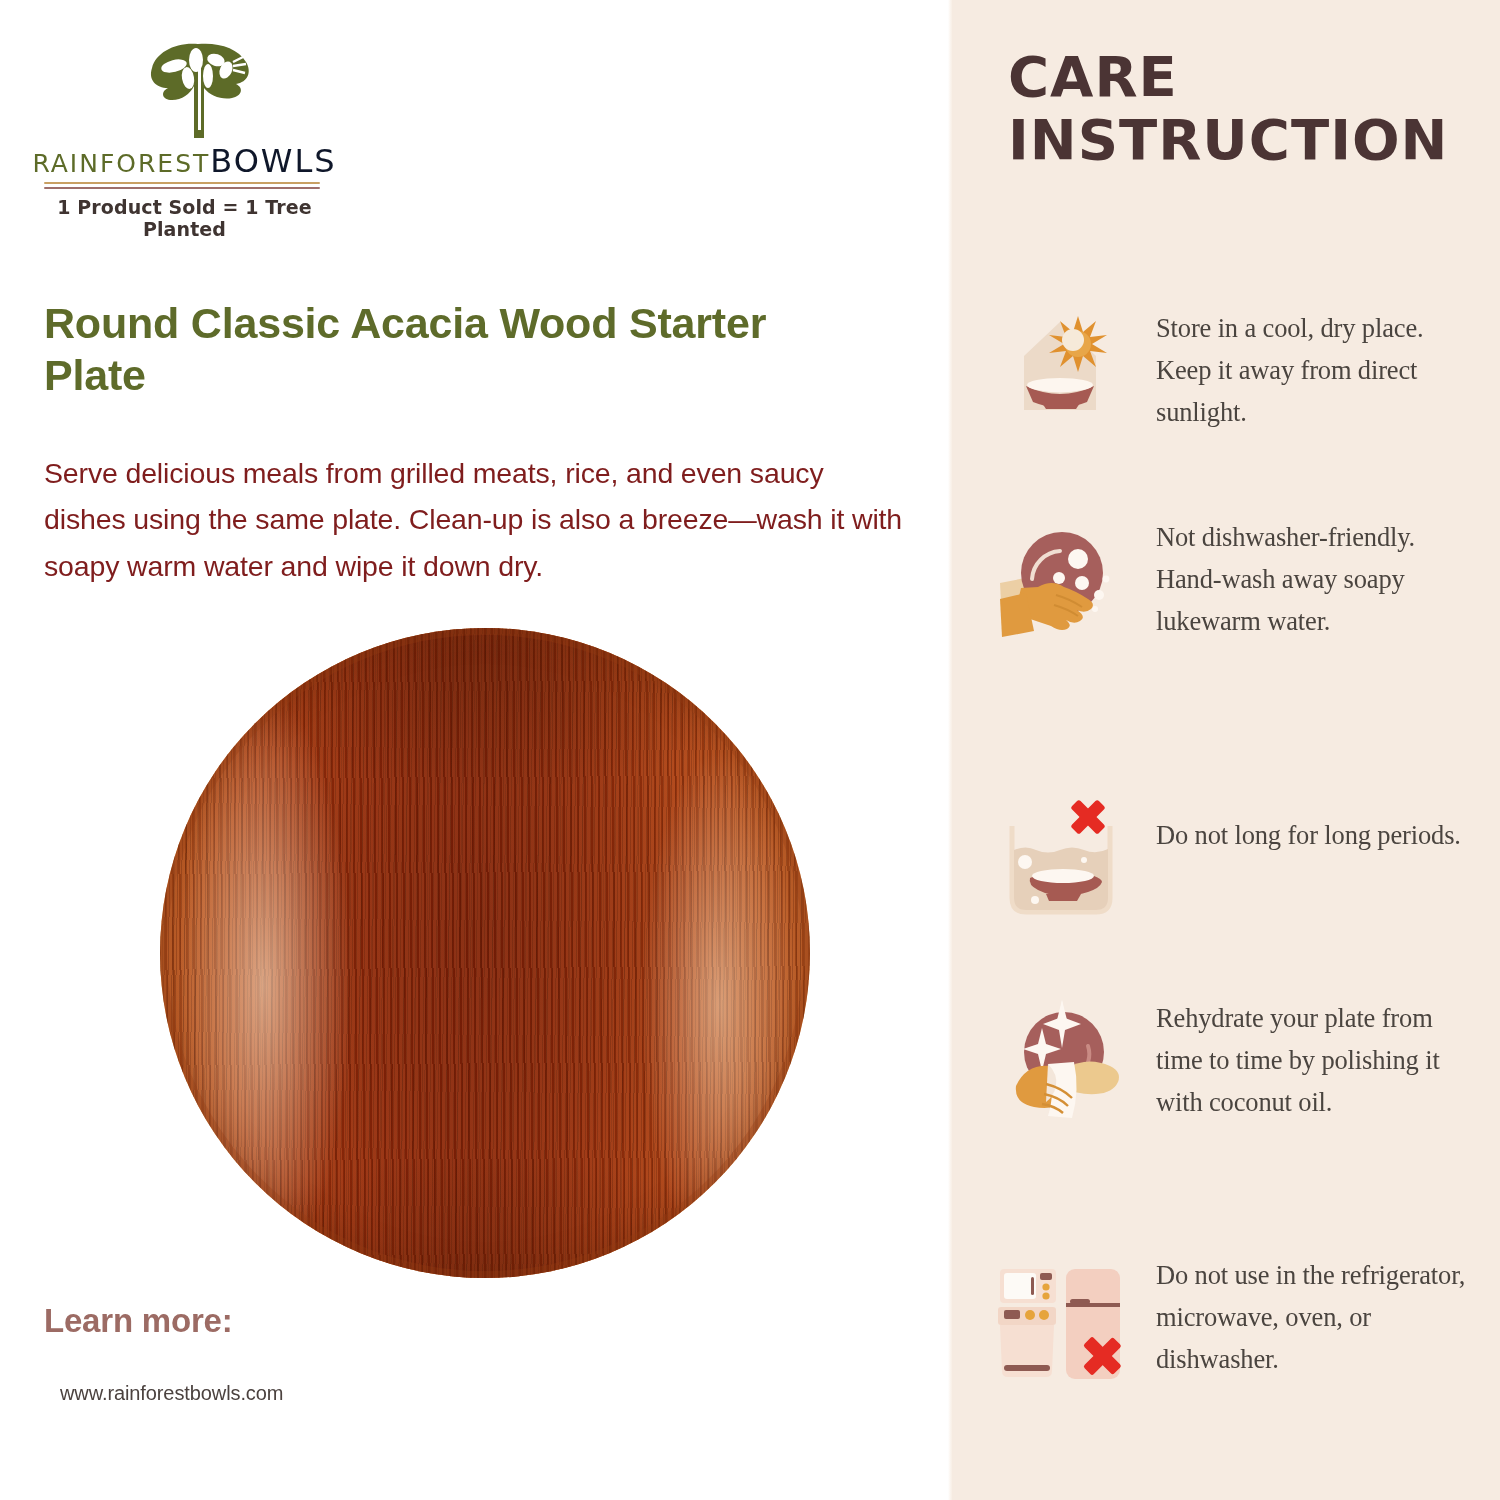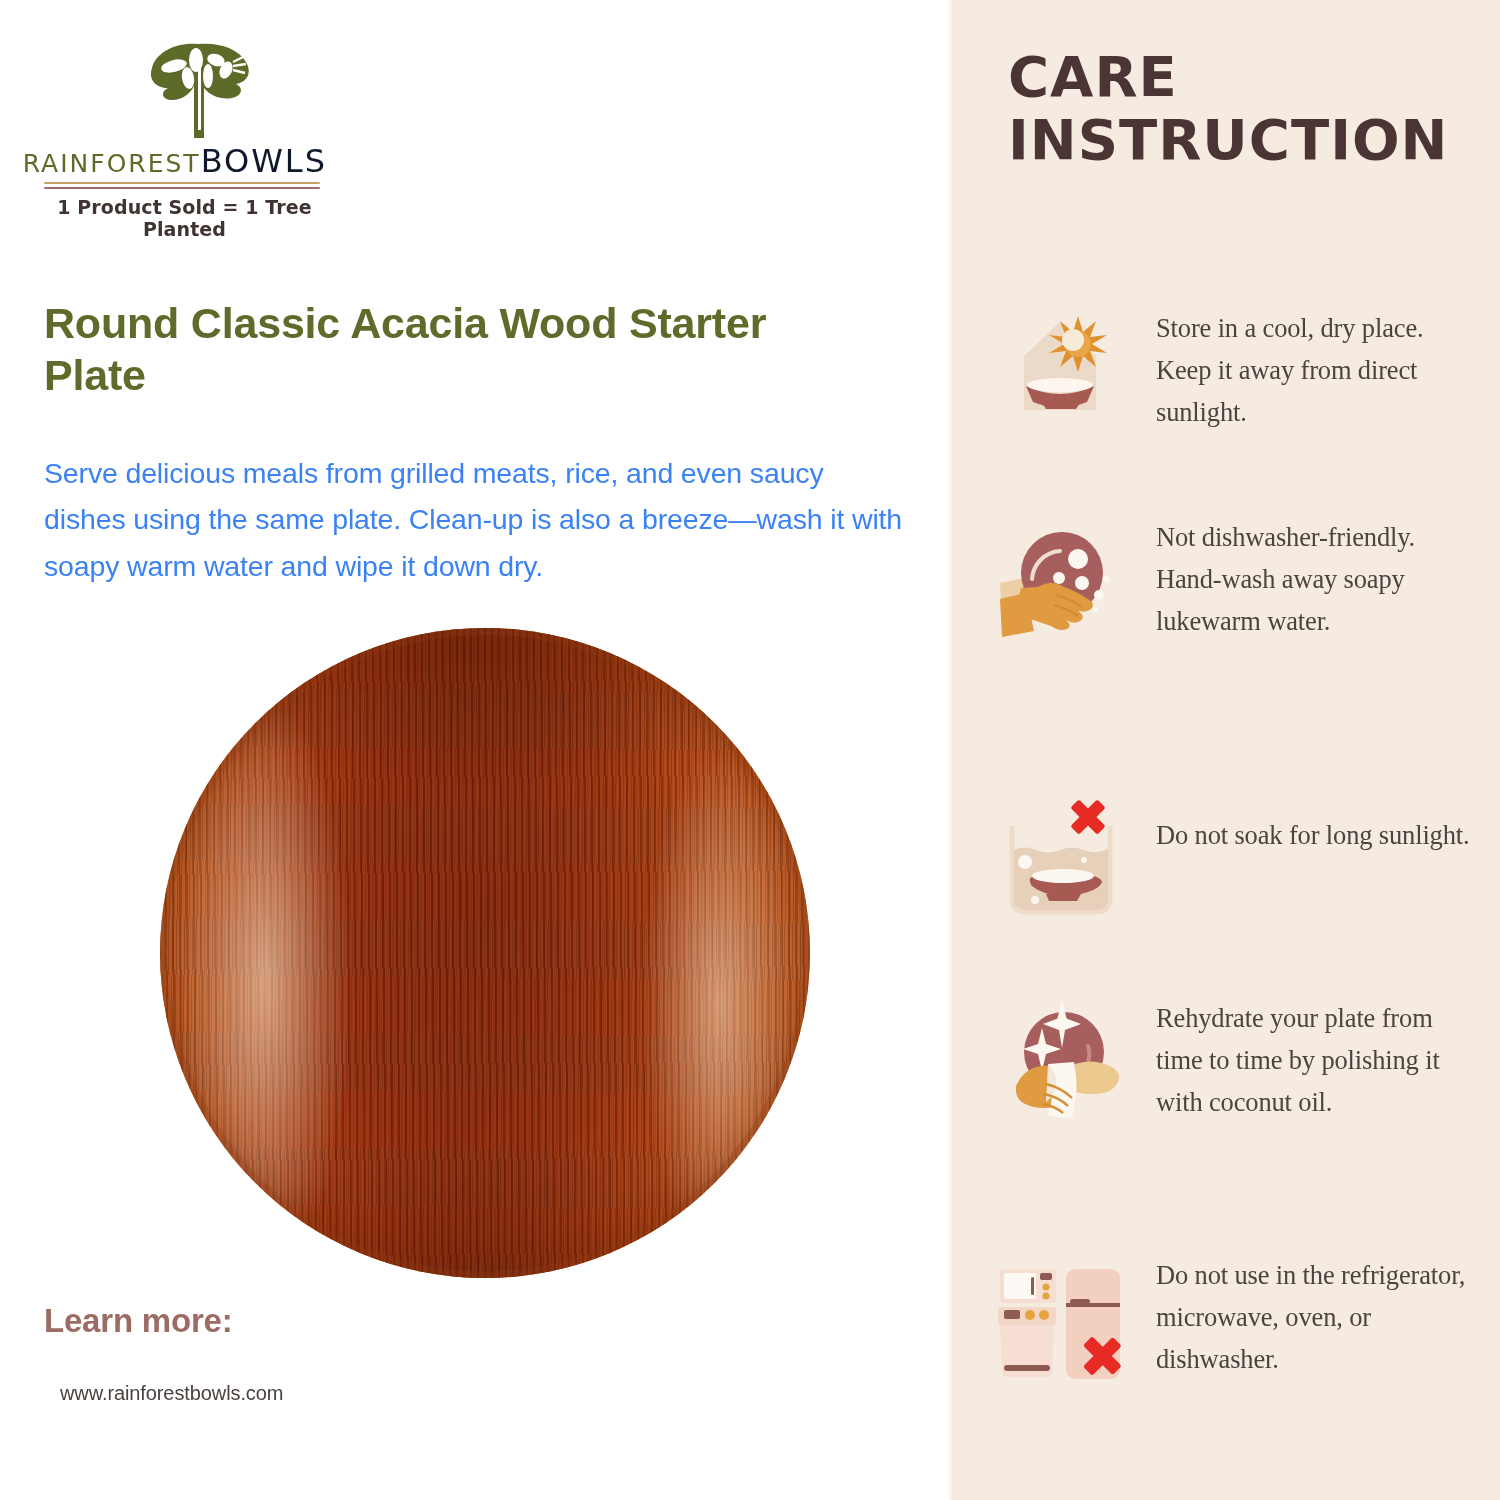--- a/index.html
+++ b/index.html
@@ -16,21 +16,21 @@
     position:absolute;left:0;top:0;width:952px;height:1500px;
     background:#ffffff;
   }
 
   
   .logo{position:absolute;left:42px;top:30px;width:285px;}
   .logo-tree{position:relative;height:112px;}
   .logo-tree svg{position:absolute;left:96px;top:0;}
   .wordmark{
     position:absolute;left:0;top:112px;width:285px;
-    display:flex;align-items:baseline;justify-content:flex-end;
+    display:flex;align-items:baseline;justify-content:center;
     font-family:"DejaVu Sans", sans-serif;
   }
   .wm-1{
     font-size:25px;letter-spacing:2.0px;color:#5d6b28;font-weight:400;
   }
   .wm-2{
     font-size:32px;letter-spacing:2.0px;color:#0f172a;font-weight:400;
   }
   .rule-gold{position:absolute;left:2px;top:152px;width:276px;height:2px;background:#c9a063;border-radius:2px;}
   .rule-mauve{position:absolute;left:2px;top:157px;width:276px;height:2px;background:#9e6f6b;border-radius:2px;}
@@ -44,21 +44,21 @@
   .prod-title{
     position:absolute;left:44px;top:297px;width:760px;
     font-family:"Liberation Sans", sans-serif;
     font-size:43px;line-height:1.22;font-weight:700;
     color:#5e6b2a;letter-spacing:-0.2px;
   }
   .prod-desc{
     position:absolute;left:44px;top:450px;width:860px;
     font-family:"Liberation Sans", sans-serif;
     font-size:28.5px;line-height:1.63;font-weight:400;
-    color:#3b82f6;letter-spacing:-0.15px;
+    color:#7f1d1d;letter-spacing:-0.15px;
   }
 
   
   .plate-wrap{
     position:absolute;left:160px;top:628px;width:650px;height:650px;
   }
   .plate{
     position:absolute;inset:0;border-radius:50%;
     overflow:hidden;
     background:#c4642b;
@@ -262,21 +262,21 @@
           <path d="M40 94 l3 7 l28 0 l4 -7 Z" fill="#a65a52"></path>
           <circle cx="19" cy="62" r="7" fill="#fdf7f1"></circle>
           <circle cx="78" cy="60" r="3" fill="#fdf7f1"></circle>
           <circle cx="29" cy="100" r="4" fill="#fdf7f1"></circle>
           <g fill="#e52b23">
             <rect x="76" y="-2" width="12" height="38" rx="2.5" transform="rotate(45 82 17)"></rect>
             <rect x="76" y="-2" width="12" height="38" rx="2.5" transform="rotate(-45 82 17)"></rect>
           </g>
         </svg>
       </div>
-      <div class="txt">Do not soak for long sunlight.</div>
+      <div class="txt">Do not long for long periods.</div>
     </div>
 
     <div class="tip tip4">
       <div class="ico">
         <svg width="124" height="128" viewBox="0 0 124 128">
           <circle cx="62" cy="58" r="40" fill="#a65f5c"></circle>
           <path d="M60 6 l5 20 l-5 12 l-5 -12 Z" fill="#fdf7f1"></path>
           <path d="M60 6 l3 18 l16 6 l-16 6 l-3 18 l-3 -18 l-16 -6 l16 -6 Z" fill="#fdf7f1"></path>
           <path d="M40 34 l4 16 l15 5 l-15 5 l-4 17 l-4 -17 l-15 -5 l15 -5 Z" fill="#fdf7f1"></path>
           <path d="M86 52 a26 26 0 0 1 -8 28" stroke="#c98b84" stroke-width="4" fill="none" stroke-linecap="round"></path>

